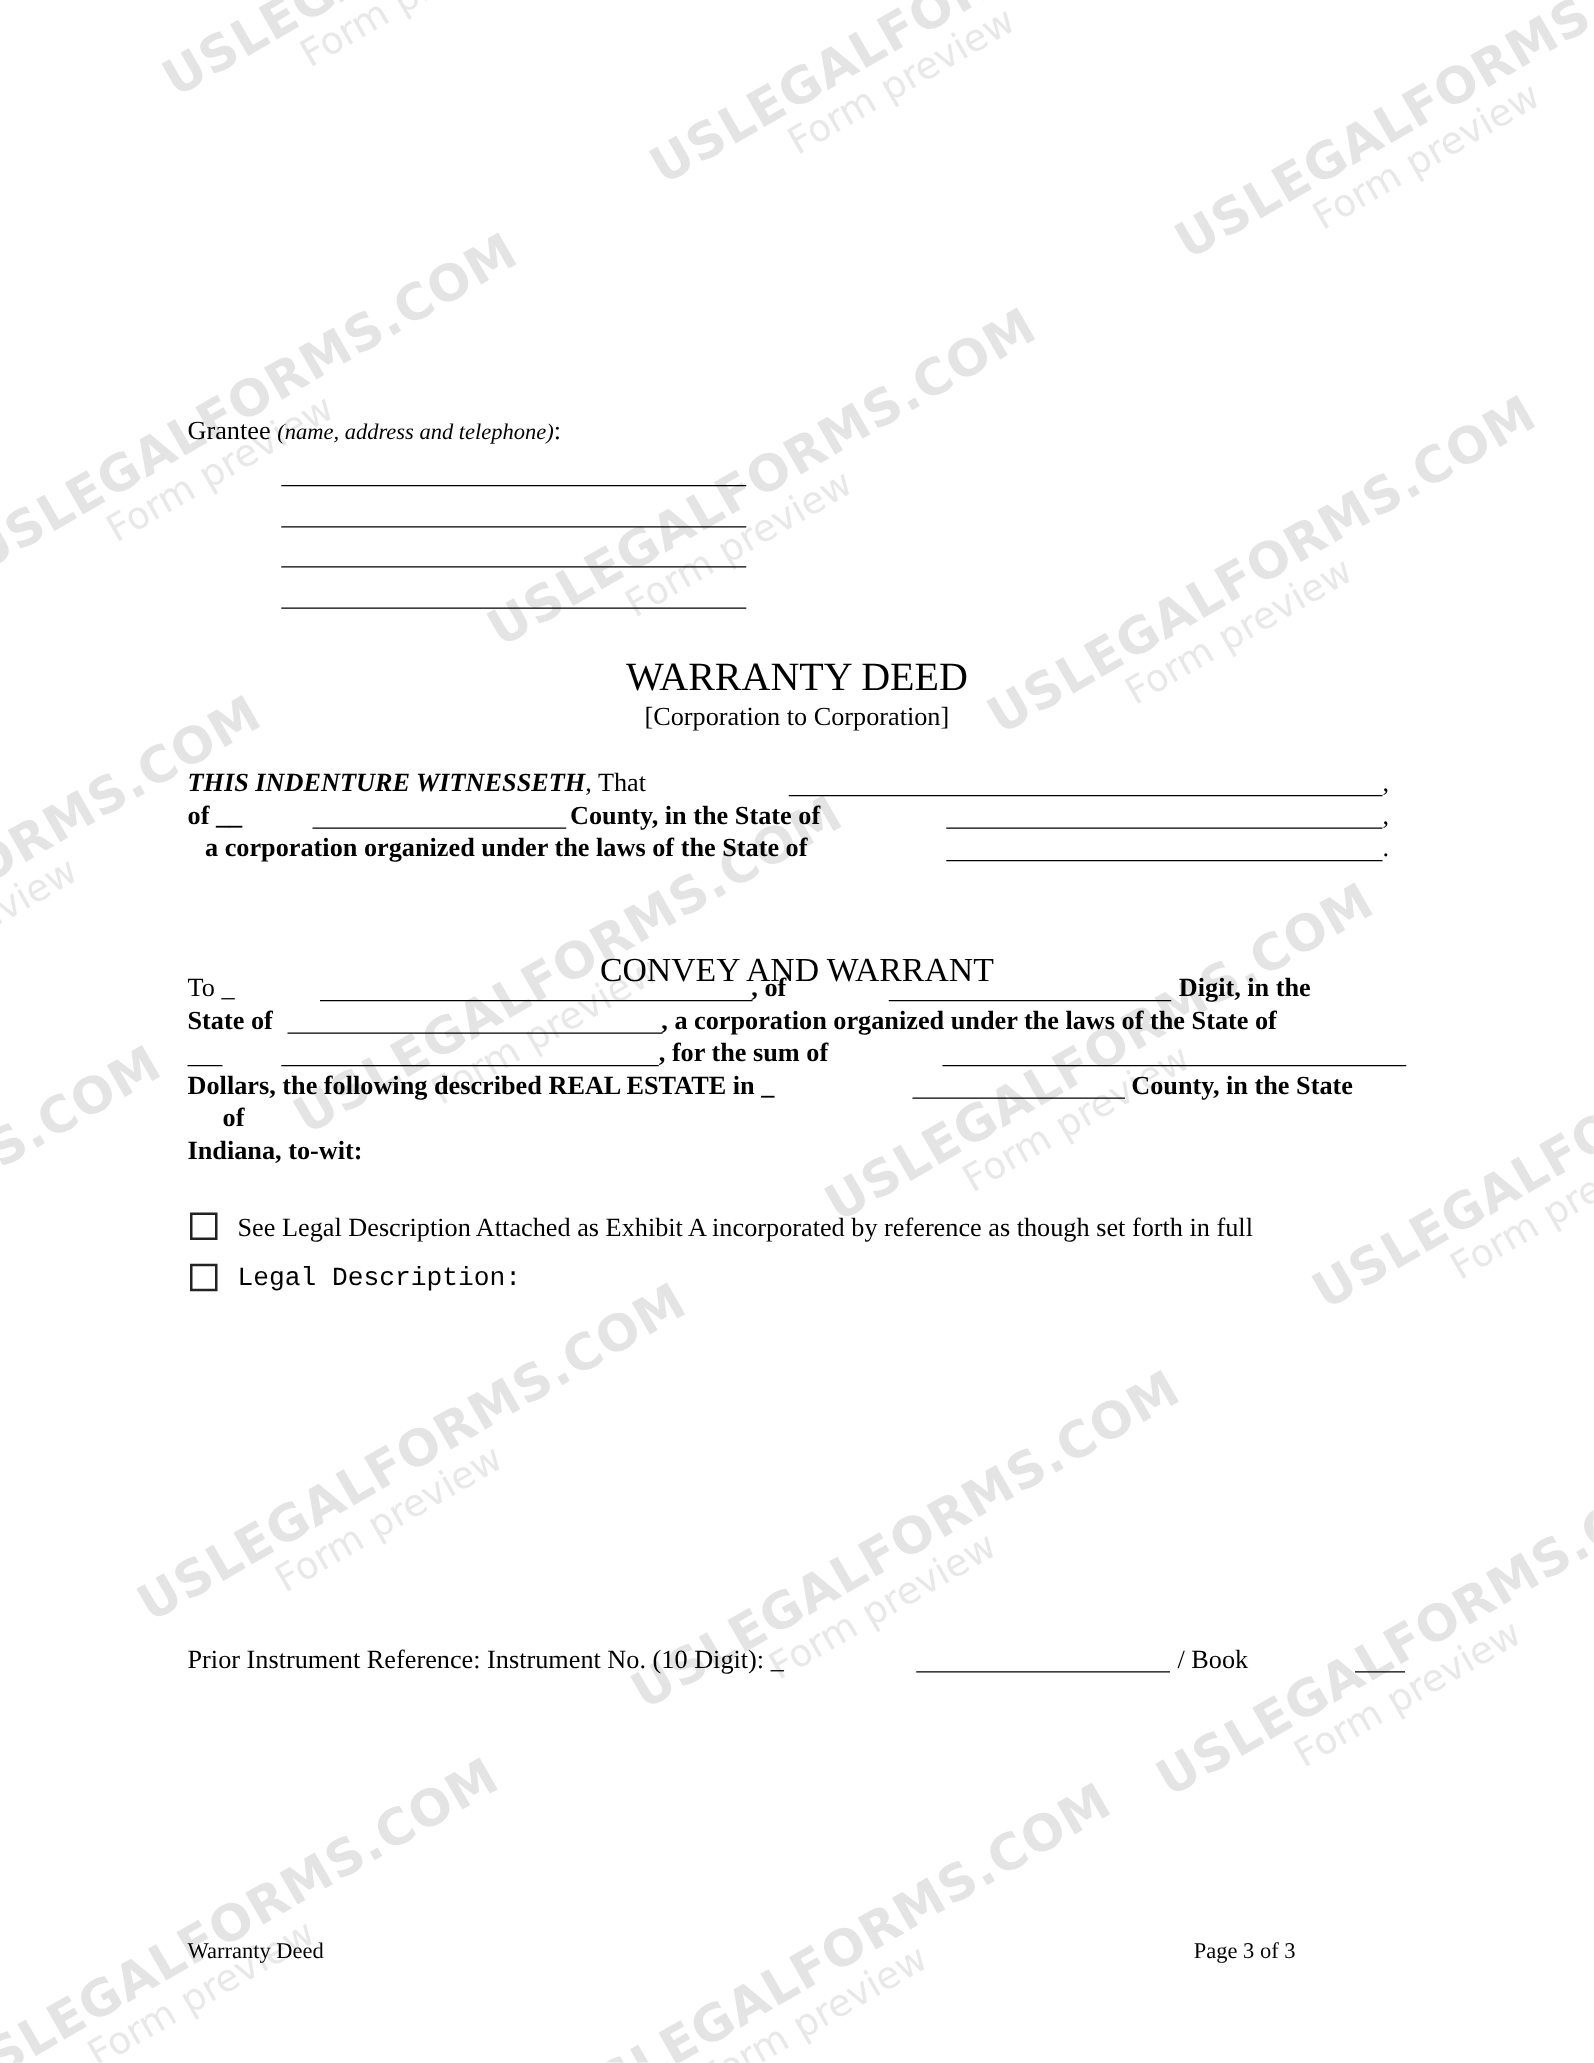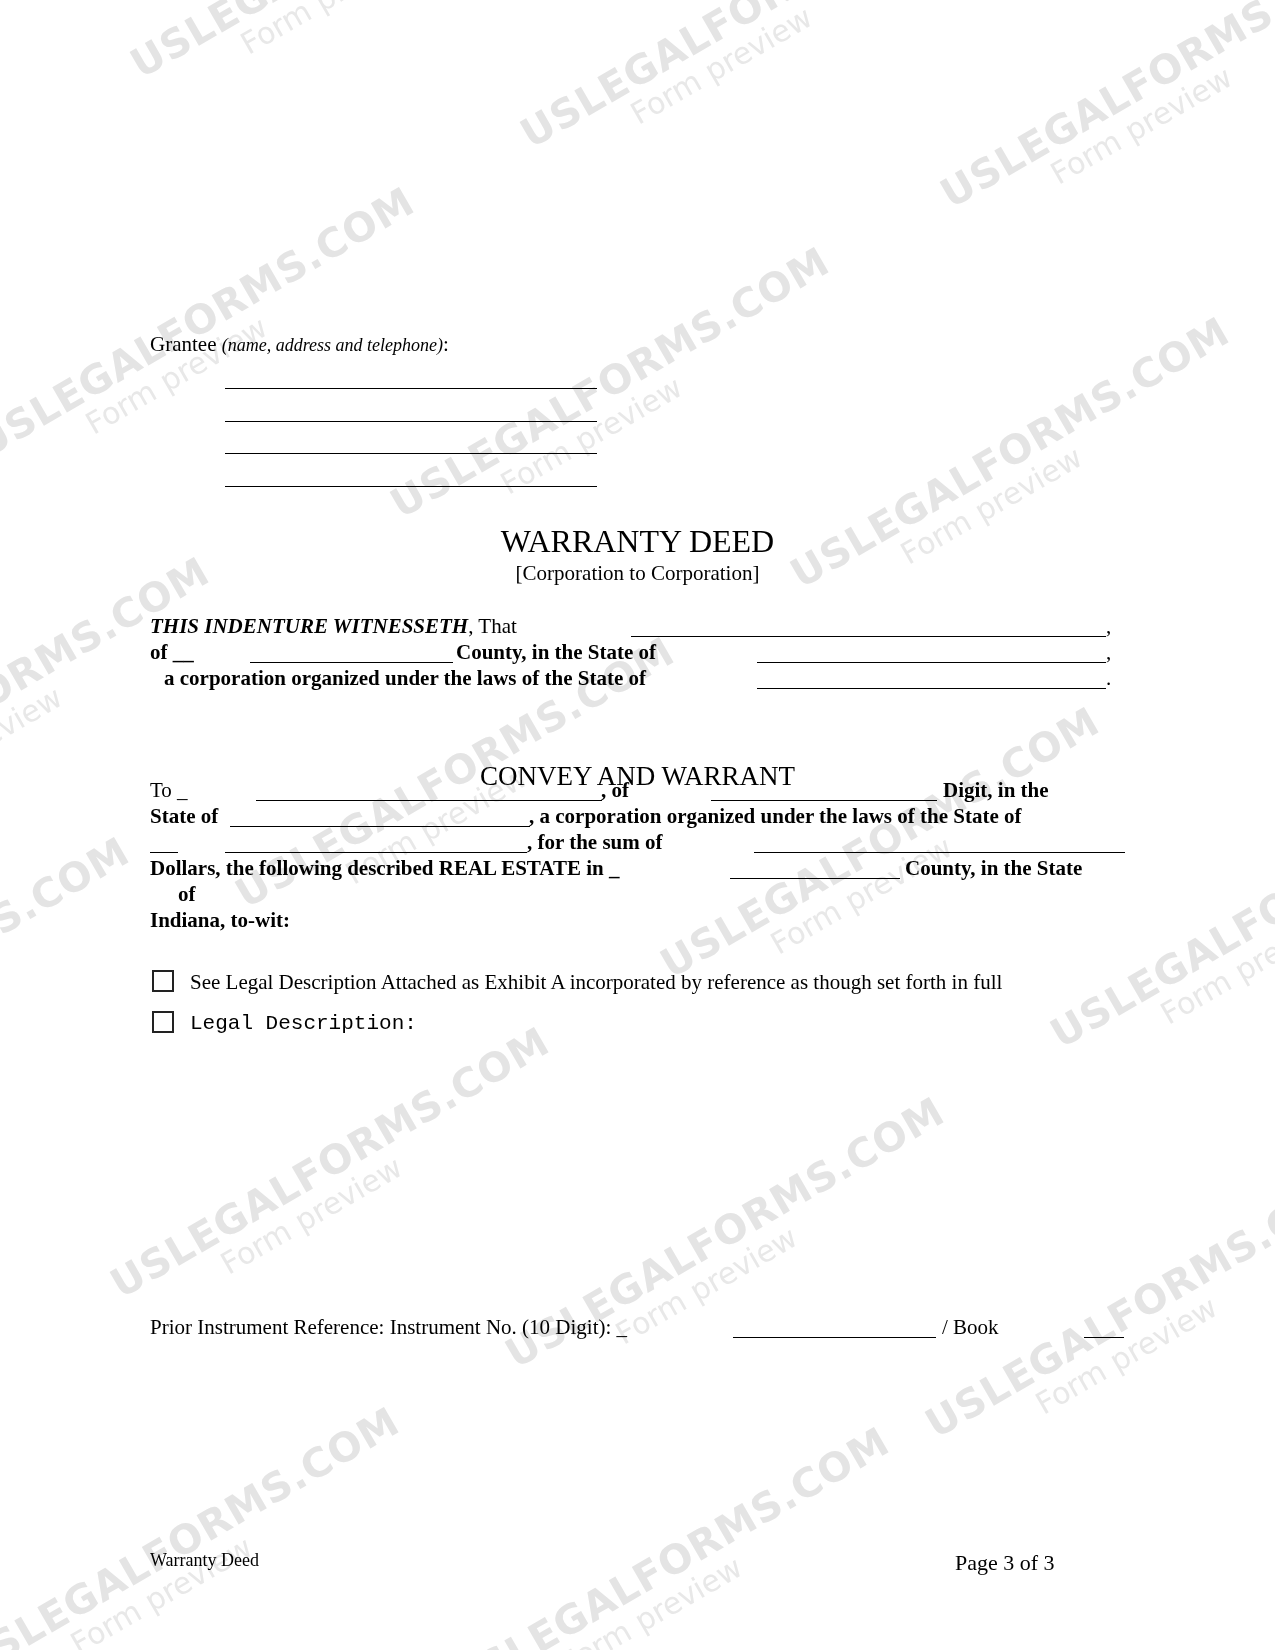--- a/index.html
+++ b/index.html
@@ -144,13 +144,13 @@
 <div class="abs t" style="left:190px; top:970px;">See Legal Description Attached as Exhibit A incorporated by reference as though set forth in full</div>
 <div class="cb" style="left:152px; top:1011px;"></div>
 <div class="abs t" style="left:190px; top:1012px;font-family:Liberation Mono, monospace;">Legal Description:</div>
 
 <div class="abs t" style="left:150px; top:1315px;">Prior Instrument Reference: Instrument No. (10 Digit): _</div>
 <div class="rule" style="left:733px; top:1337px; width:203px;"></div>
 <div class="abs t" style="left:942px; top:1315px;">/ Book</div>
 <div class="rule" style="left:1084px; top:1337px; width:40px;"></div>
 
 <div class="abs" style="left:150px; top:1550px; font-size:18px;">Warranty Deed</div>
-<div class="abs" style="left:955px; top:1550px; font-size:22px;">Page 3 of 3</div>
+<div class="abs" style="left:955px; top:1550px; font-size:18px;">Page 3 of 3</div>
 
 </body></html>

